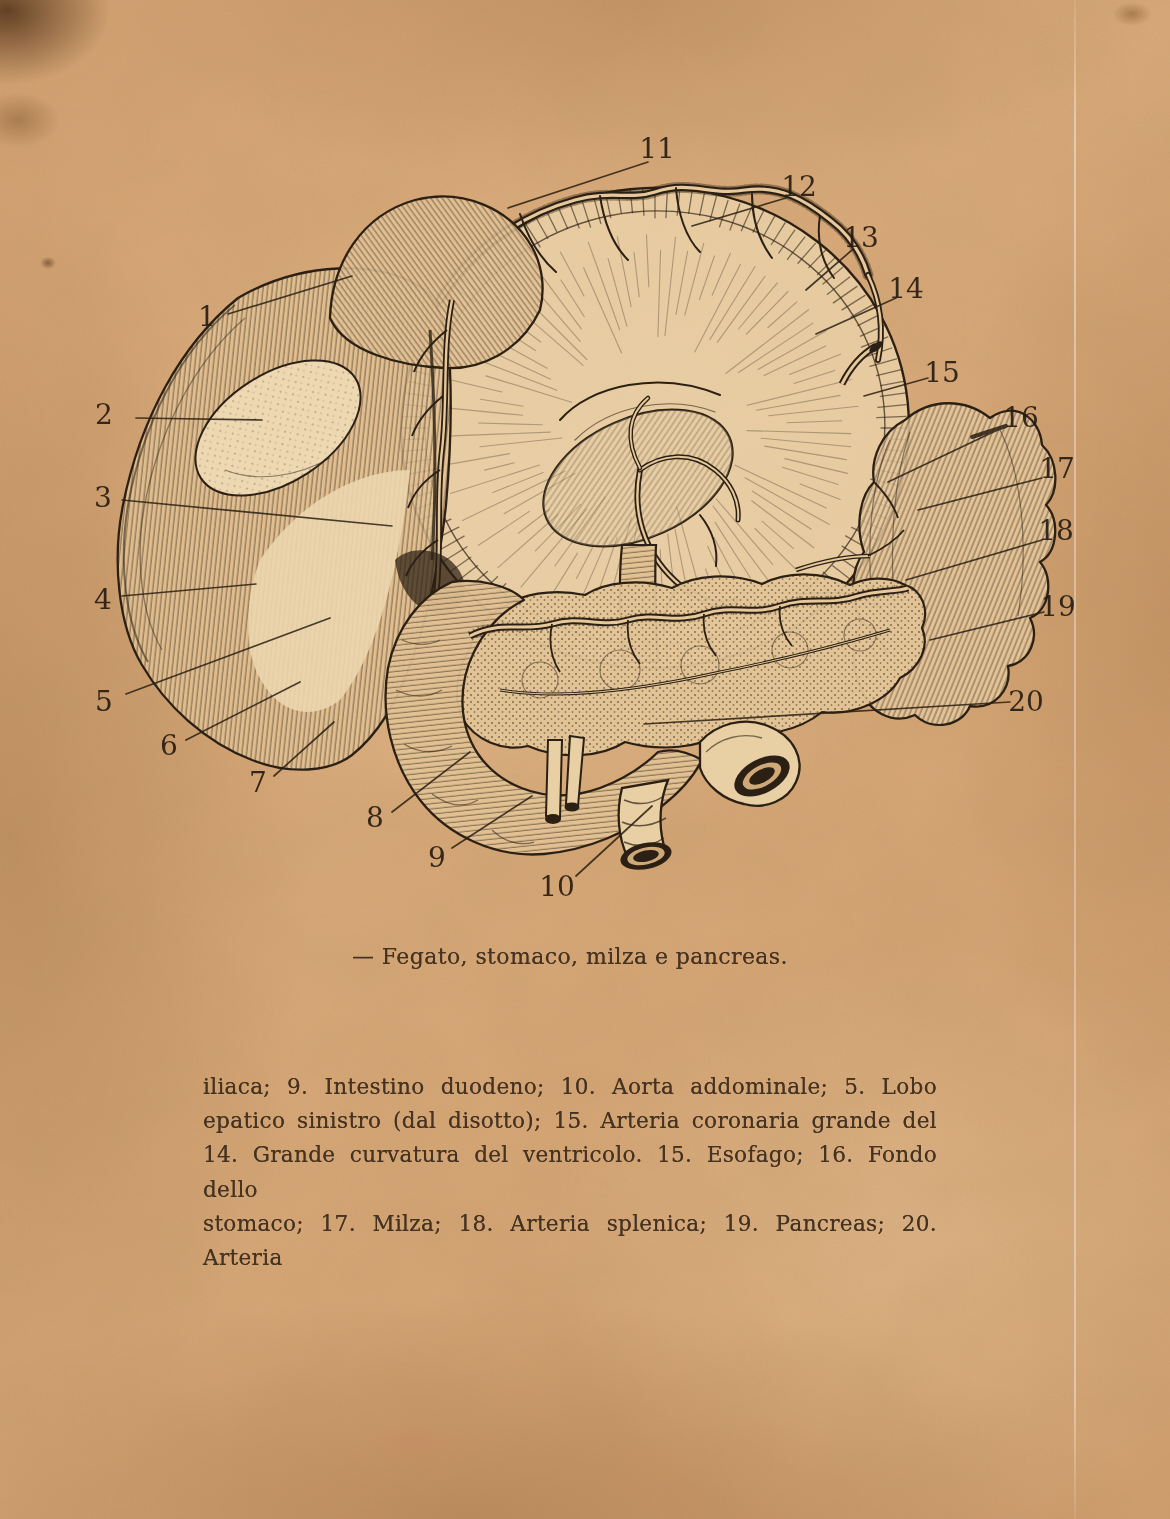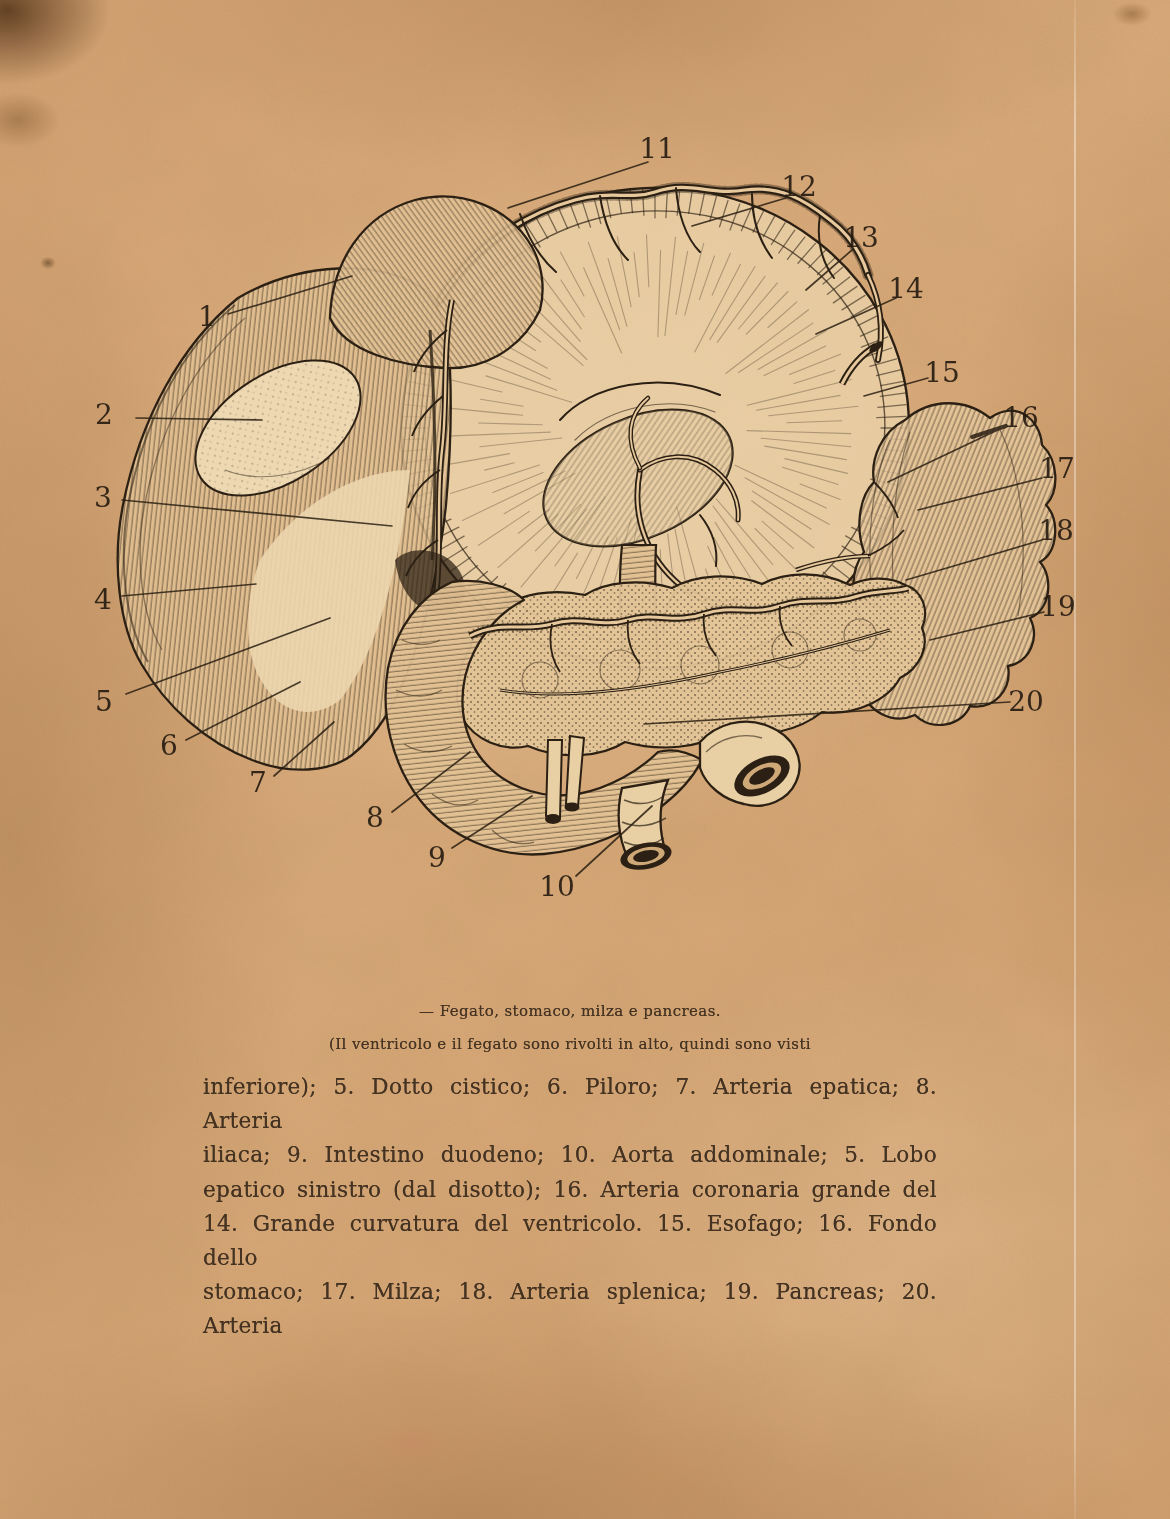--- a/index.html
+++ b/index.html
@@ -19,21 +19,21 @@
       radial-gradient(ellipse 900px 300px at 40% 100%, rgba(118,68,26,.26), rgba(118,68,26,0) 74%),
       radial-gradient(ellipse 700px 260px at 55% 0%,   rgba(122,72,28,.22), rgba(122,72,28,0) 74%),
       radial-gradient(ellipse 300px 700px at 100% 40%, rgba(132,80,34,.20), rgba(132,80,34,0) 74%),
       linear-gradient(135deg,#d4a172 0%,#dcad7e 30%,#d8a878 55%,#d2a070 100%);
   }
   .fig-layer{position:absolute;left:0;top:0;z-index:1;}
   .crease{position:absolute;z-index:4;left:1074px;top:0;width:2px;height:1519px;
     background:linear-gradient(180deg,rgba(255,255,255,.10),rgba(255,255,255,.55) 8%,rgba(255,255,255,.42) 55%,rgba(255,255,255,.50) 92%,rgba(255,255,255,.12));
     opacity:.75;}
   .textcol{position:absolute;z-index:3;left:203px;width:734px;color:#3a2a1c;}
-  .caption{top:995px;text-align:center;font-size:15px;line-height:33px;letter-spacing:.4px;}
+  .caption{top:940px;text-align:center;font-size:22px;line-height:33px;letter-spacing:.4px;}
   .caption .t{opacity:.92;}
   .legend{top:1070px;font-size:21.6px;line-height:34.2px;letter-spacing:.3px;word-spacing:1px;}
   .legend .jl{text-align:justify;text-align-last:justify;opacity:.93;white-space:nowrap0;}
   .ink-soft{text-shadow:0 0 .6px rgba(58,42,28,.8);}
 </style>
 </head>
 <body>
 
 <div class="page">
 
@@ -246,26 +246,24 @@
       <text x="1021" y="427">16</text>
       <text x="1057" y="478">17</text>
       <text x="1056" y="540">18</text>
       <text x="1058" y="616">19</text>
       <text x="1026" y="711">20</text>
     </g>
   </svg>
 
   <div class="textcol caption ink-soft">
     <div class="t">— Fegato, stomaco, milza e pancreas.</div>
-    <div class="t">(Il ventricolo e il fegato sono rivolti in alto, quindi sono visti</div>
   </div>
 
   <div class="textcol legend ink-soft">
-    <div class="jl">inferiore); 5. Dotto cistico; 6. Piloro; 7. Arteria epatica; 8. Arteria</div>
     <div class="jl">iliaca; 9. Intestino duodeno; 10. Aorta addominale; 5. Lobo</div>
-    <div class="jl">epatico sinistro (dal disotto); 16. Arteria coronaria grande del</div>
+    <div class="jl">epatico sinistro (dal disotto); 15. Arteria coronaria grande del</div>
     <div class="jl">14. Grande curvatura del ventricolo. 15. Esofago; 16. Fondo dello</div>
     <div class="jl">stomaco; 17. Milza; 18. Arteria splenica; 19. Pancreas; 20. Arteria</div>
 
   </div>
 
   <div class="crease"></div>
 </div>
 
 </body></html>

